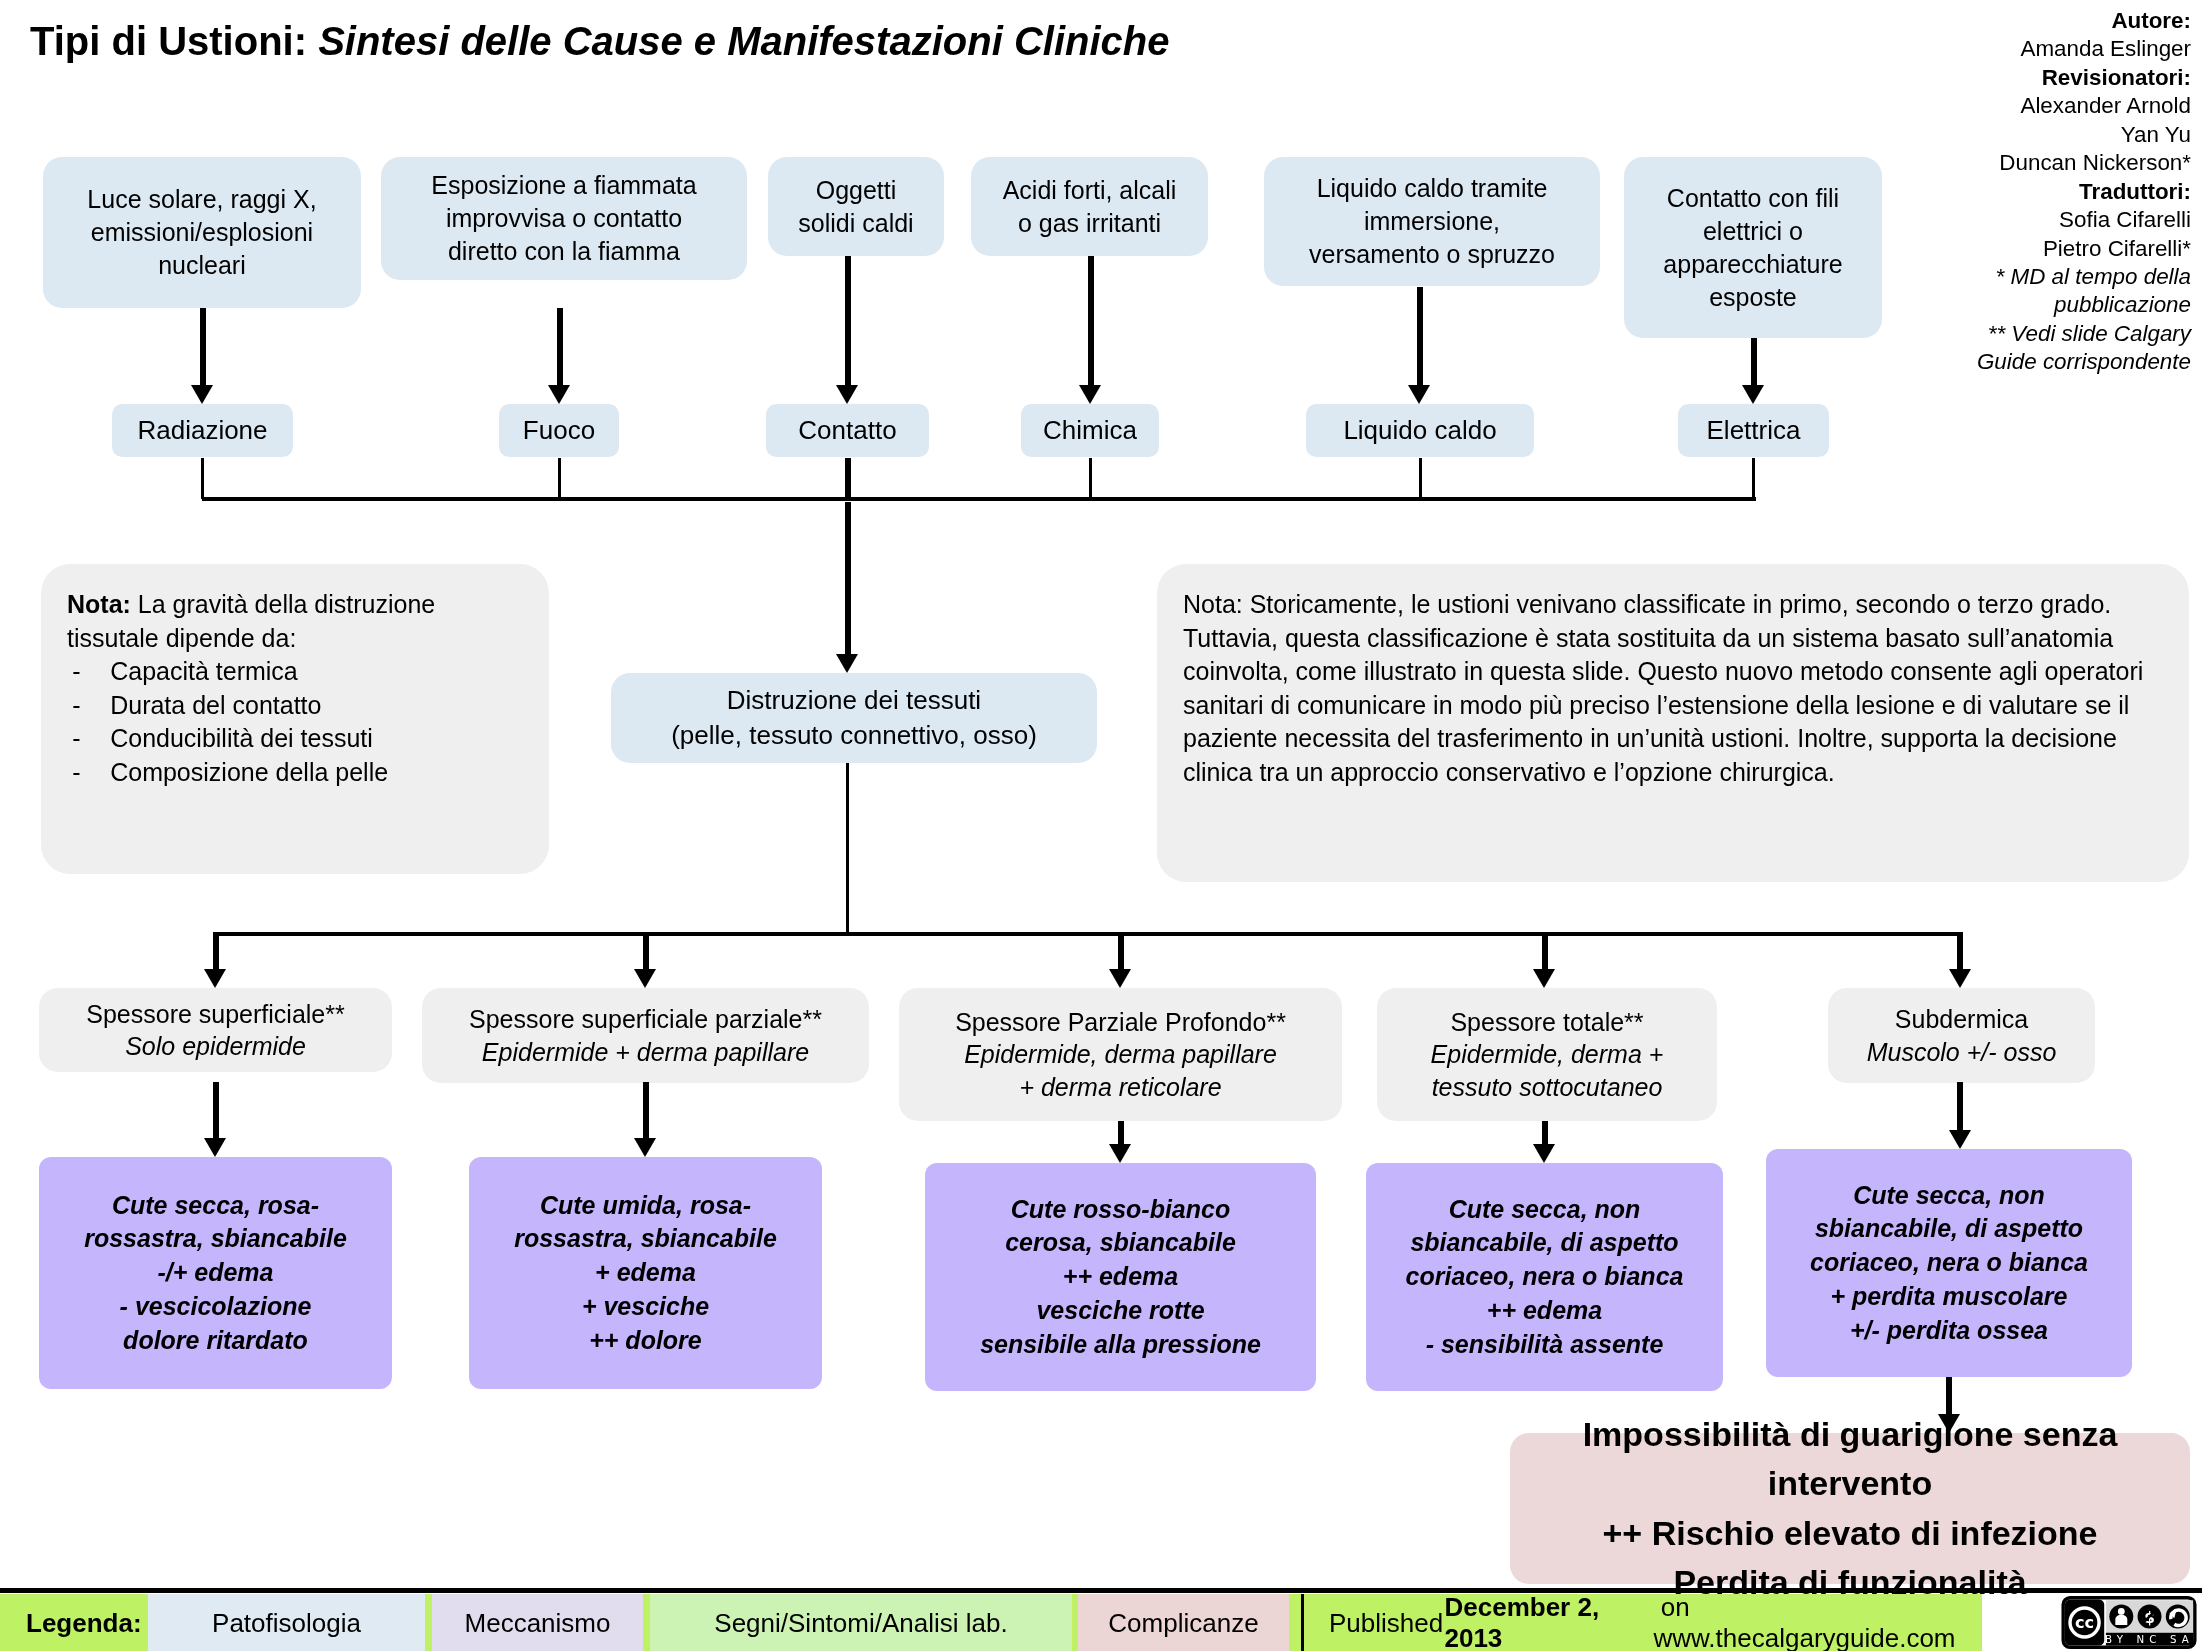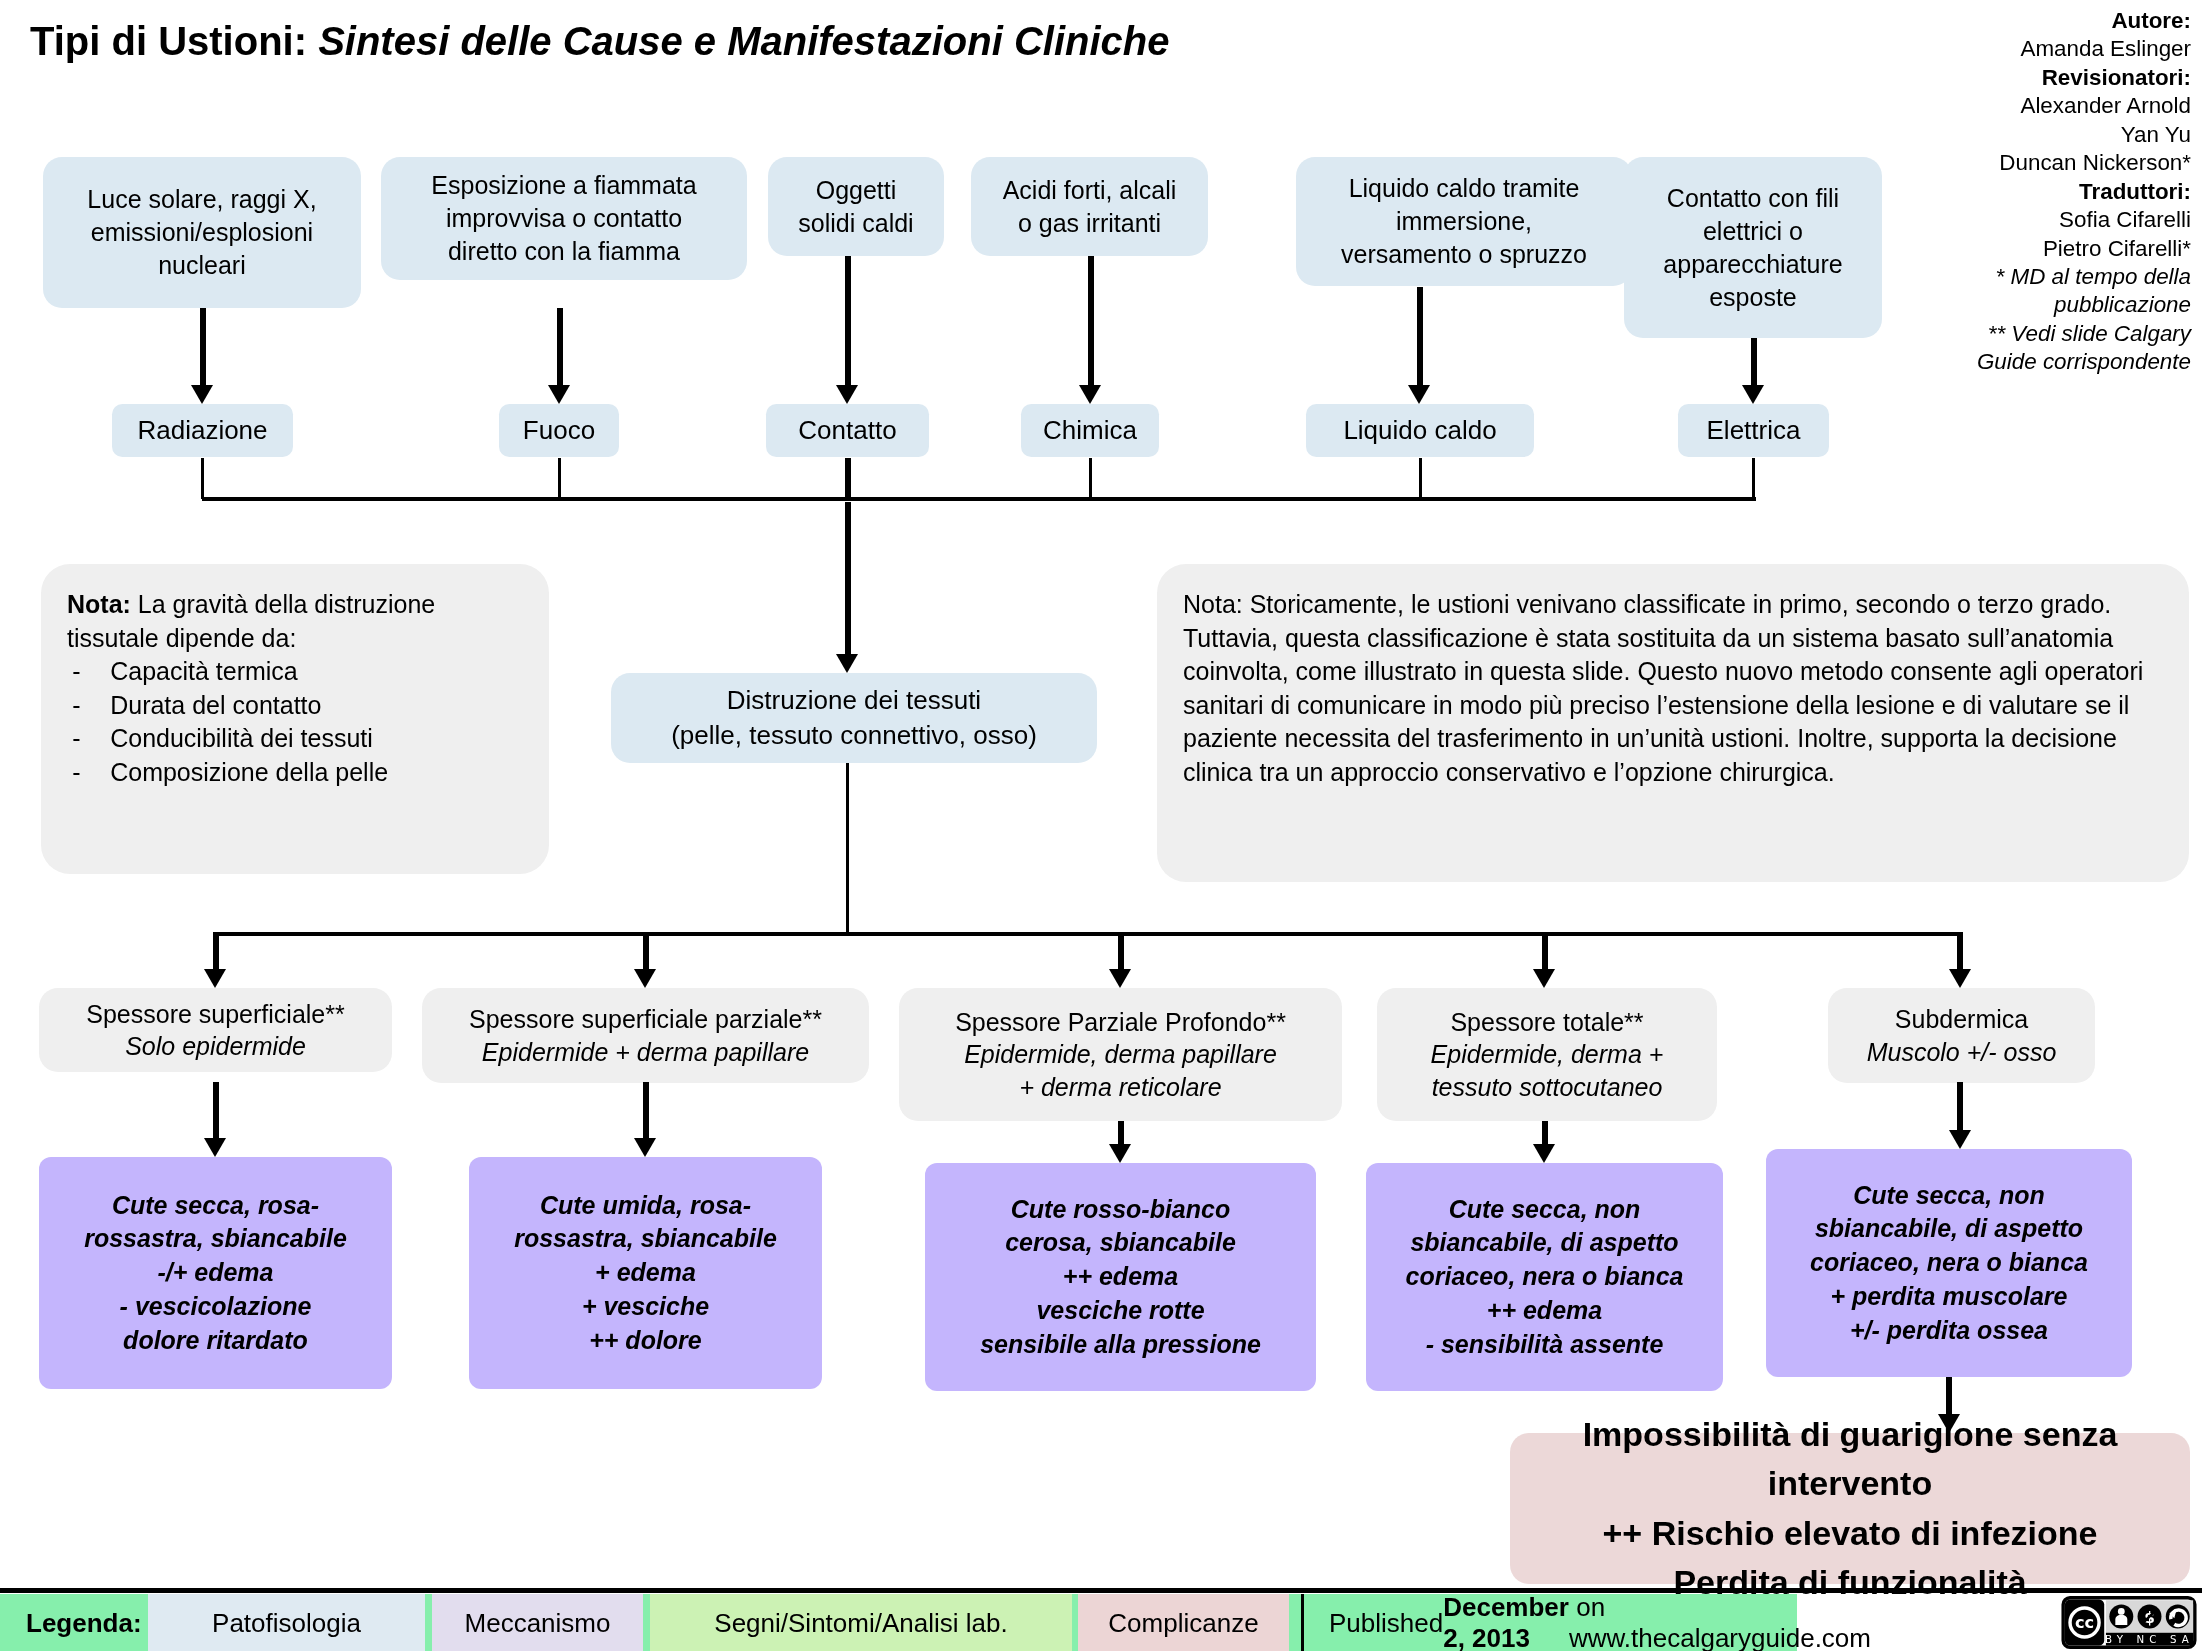--- a/index.html
+++ b/index.html
@@ -31,21 +31,21 @@
 
   #credits{position:absolute;top:6.9px;right:12px;width:370px;text-align:right;
            font-size:22.4px;line-height:1.27;}
   #credits div{white-space:pre-line;}
 
   .note{position:absolute;background:#efefef;border-radius:29px;box-sizing:border-box;
         font-size:25px;line-height:1.34;padding:24px 26px;text-align:left;}
   .note-item{display:flex;margin-left:5.2px;}
   .note-item::before{content:"-";flex:0 0 38px;}
 
-  #footer-band{position:absolute;left:0;top:1594px;width:1797px;height:58px;background:#86efac;}
+  #footer-band{position:absolute;left:0;top:1594px;width:1982px;height:58px;background:#bef264;}
   .fitem{position:absolute;top:0;height:58px;display:flex;align-items:center;justify-content:center;
          font-size:26px;}
   #published{position:absolute;left:1329px;top:0;height:58px;display:flex;align-items:center;
              font-size:26px;white-space:pre-wrap;}
 </style>
 </head>
 <body>
 
 <div id="page">
 
@@ -70,21 +70,21 @@
   <div class="box blue cause pre" style="left:43px;top:157px;width:318px;height:151px;">Luce solare, raggi X,
 emissioni/esplosioni
 nucleari</div>
   <div class="box blue cause pre" style="left:381px;top:157px;width:366px;height:123px;">Esposizione a fiammata
 improvvisa o contatto
 diretto con la fiamma</div>
   <div class="box blue cause pre" style="left:768px;top:157px;width:176px;height:99px;">Oggetti
 solidi caldi</div>
   <div class="box blue cause pre" style="left:971px;top:157px;width:237px;height:99px;">Acidi forti, alcali
 o gas irritanti</div>
-  <div class="box blue cause pre" style="left:1296px;top:157px;width:336px;height:129px;">Liquido caldo tramite
+  <div class="box blue cause pre" style="left:1264px;top:157px;width:336px;height:129px;">Liquido caldo tramite
 immersione,
 versamento o spruzzo</div>
   <div class="box blue cause pre" style="left:1624px;top:157px;width:258px;height:181px;">Contatto con fili
 elettrici o
 apparecchiature
 esposte</div>
 
   <div class="line" style="left:200px;top:308px;width:6px;height:79px;"></div>
     <div class="ah" style="left:191px;top:385px;"></div>
   <div class="line" style="left:557px;top:308px;width:6px;height:79px;"></div>

